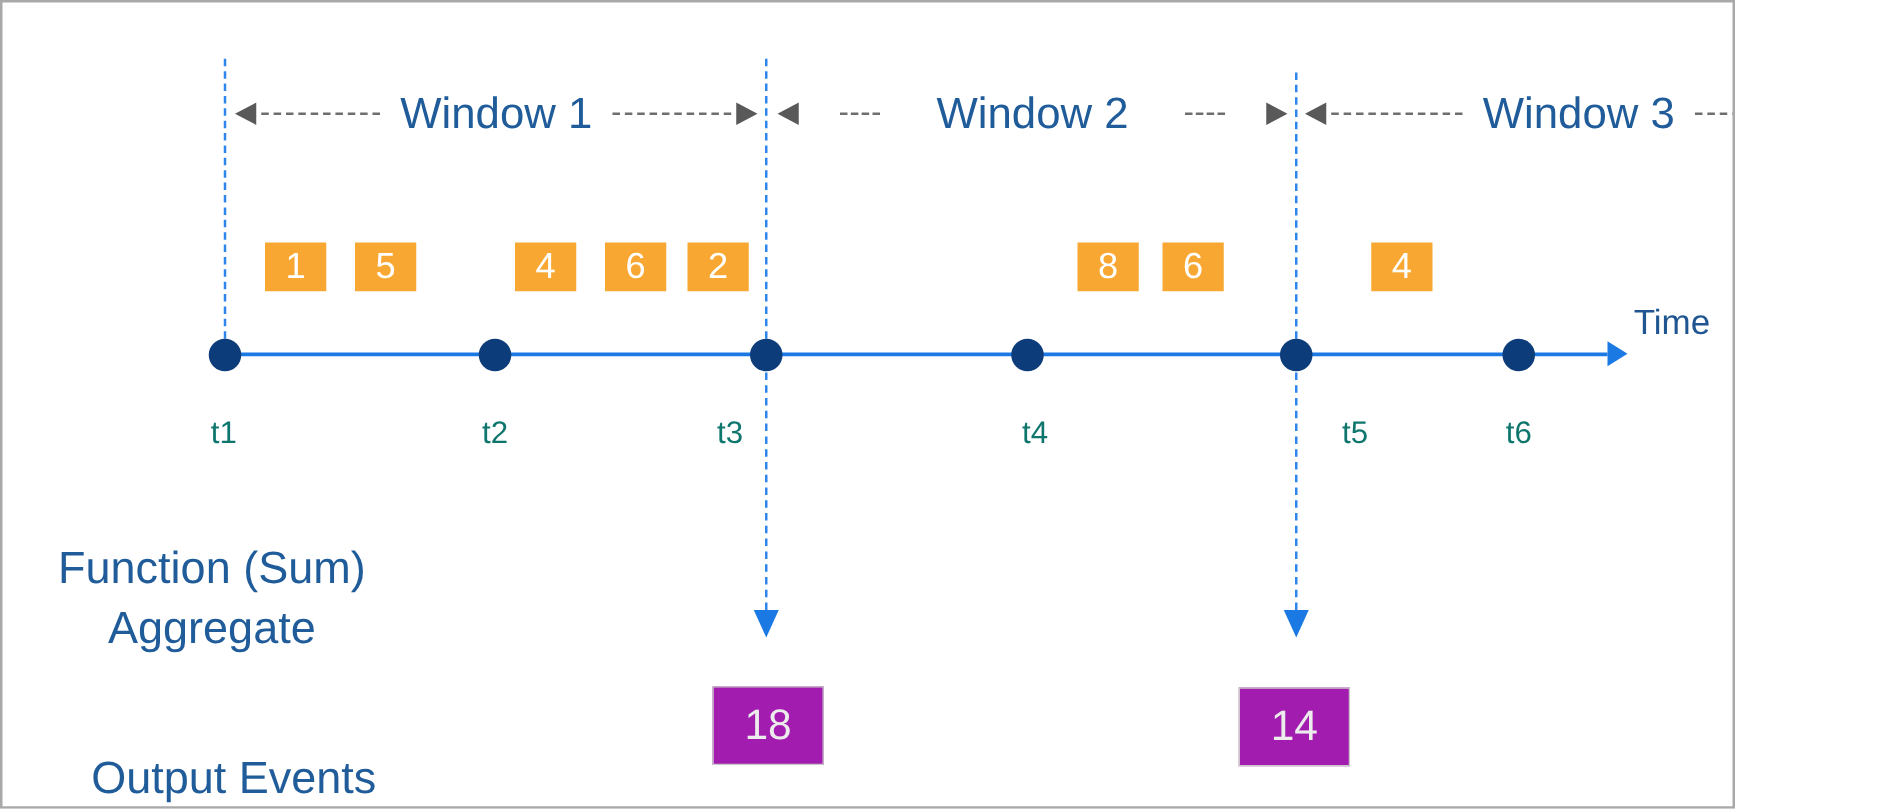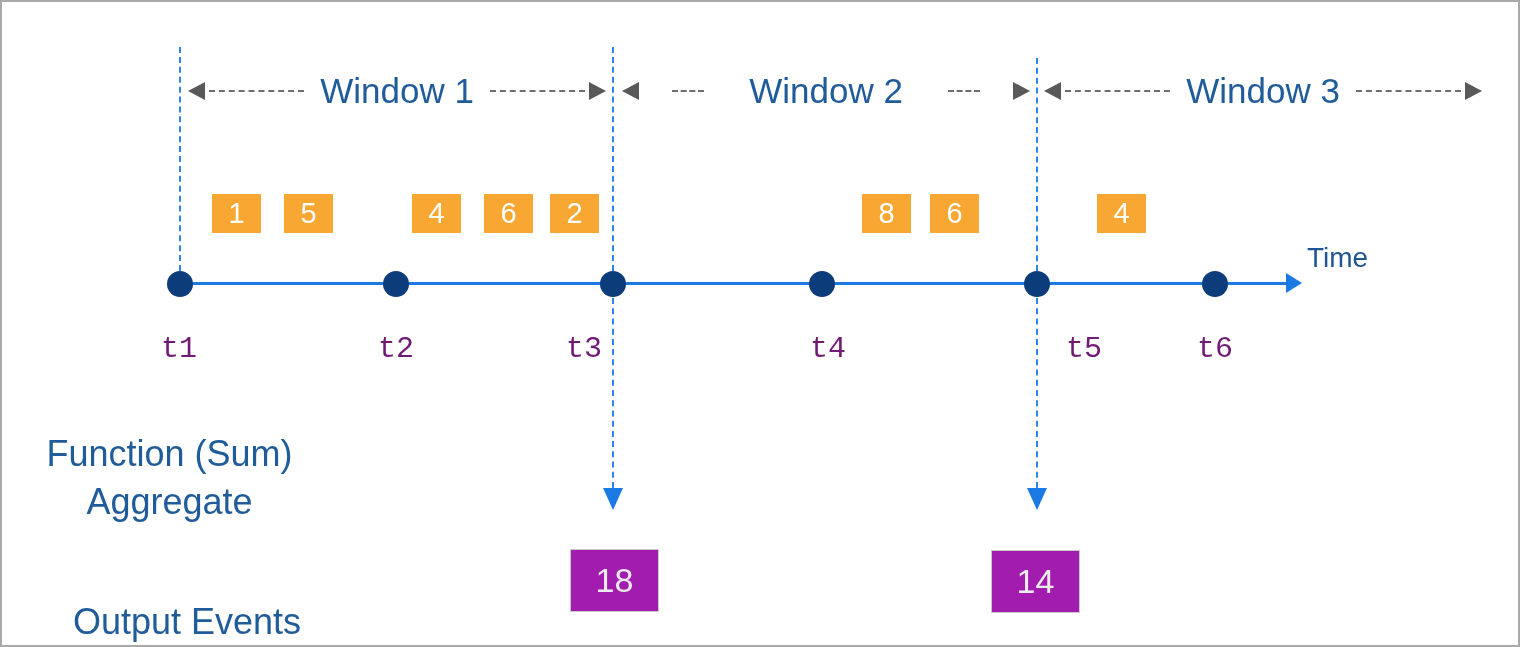--- a/index.html
+++ b/index.html
@@ -1,17 +1,17 @@
 <!DOCTYPE html>
 <html><head>
 <meta charset="utf-8">
 <style>
   html,body { margin:0; padding:0; background:#fff; }
   .canvas {
-    position:relative; width:1520px; height:647px; background:#ffffff;
+    position:relative; width:1388px; height:647px; background:#ffffff;
     border:2px solid #a9a9a9; box-sizing:border-box; overflow:hidden;
     font-family:"Liberation Sans", sans-serif;
   }
   
   .vline { position:absolute; width:0; border-left:2px dashed #2e86ec; }
   .vline-t1 { left:177px; top:45px;  height:224px; }
   .vline-t3 { left:610px; top:45px;  height:224px; }
   .vline-t5 { left:1034px; top:56px; height:213px; }
 
   
@@ -36,21 +36,21 @@
   
   .timeline-line { position:absolute; left:178px; top:280px; width:1106px; height:3px; background:#1b79e4; }
   .timeline-arrowhead { position:absolute; left:1284px; top:271px; width:0; height:0;
     border-top:10px solid transparent; border-bottom:10px solid transparent; border-left:16px solid #1b79e4; }
   .time-axis-label { position:absolute; left:1305px; top:240px; font-size:28px; font-weight:300; color:#1f5591; }
 
   .dot { position:absolute; top:269px; width:26px; height:26px; border-radius:50%; background:#0d3c7a; }
   .d1 { left:165px; } .d2 { left:381px; } .d3 { left:598px; }
   .d4 { left:807px; } .d5 { left:1022px; } .d6 { left:1200px; }
 
-  .tick-label { position:absolute; top:330px; font-size:30px; font-weight:300; color:#701a75; transform:translateX(-50%);font-family:Liberation Mono, monospace; }
+  .tick-label { position:absolute; top:330px; font-size:25px; font-weight:300; color:#0f766e; transform:translateX(-50%); }
   .tk1 { left:177px; } .tk2 { left:394px; } .tk3 { left:582px; }
   .tk4 { left:826px; } .tk5 { left:1040px;margin-left:42px; } .tk6 { left:1213px; }
 
   
   .down-arrow-line { position:absolute; top:296px; height:190px; width:0; border-left:2px dashed #2e86ec; }
   .dl3 { left:610px; } .dl5 { left:1034px; }
   .down-arrowhead { position:absolute; top:486px; width:0; height:0;
     border-left:10px solid transparent; border-right:10px solid transparent; border-top:22px solid #1b79e4; }
   .dh3 { left:601px; } .dh5 { left:1025px; }
 

